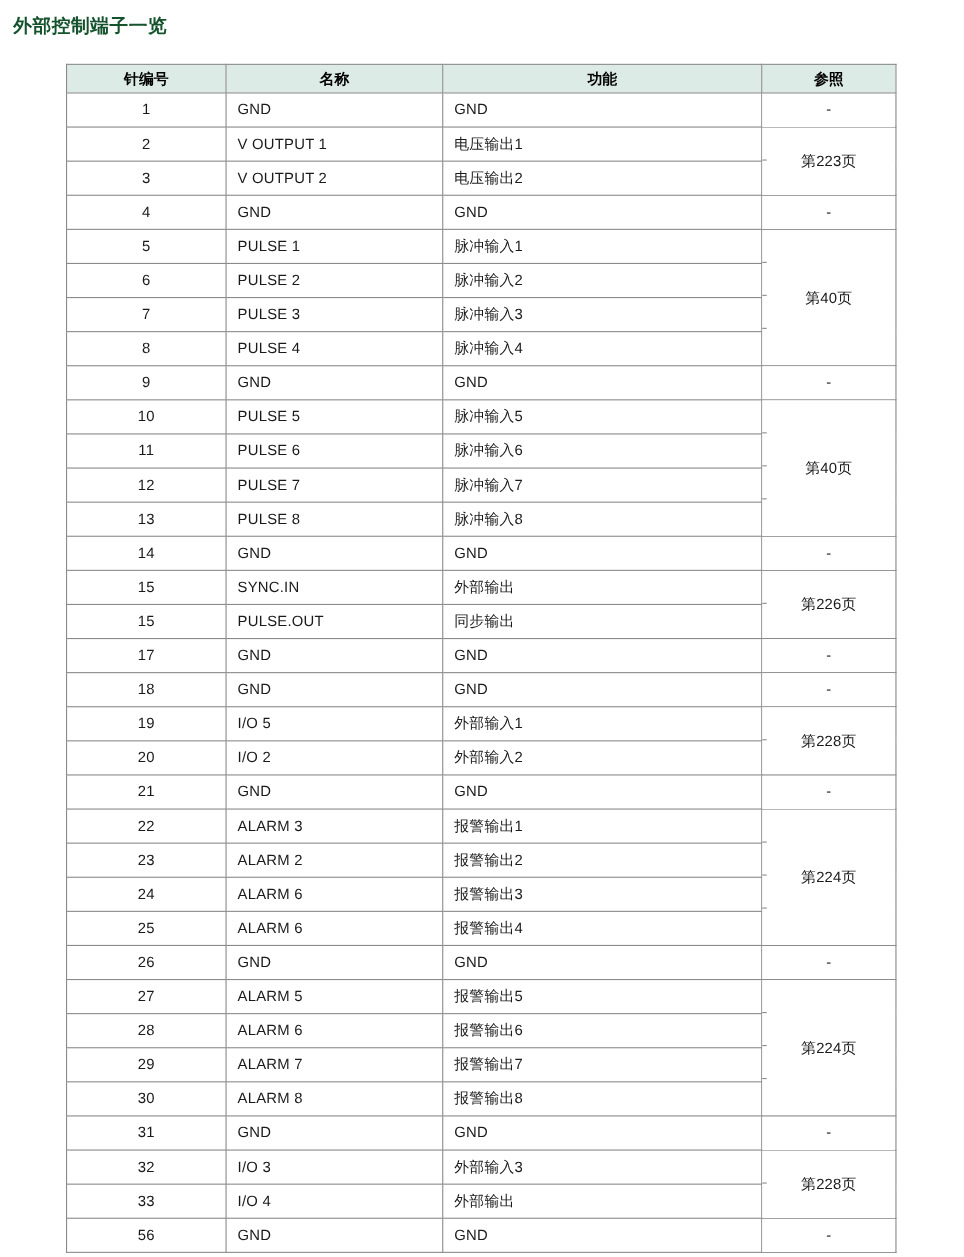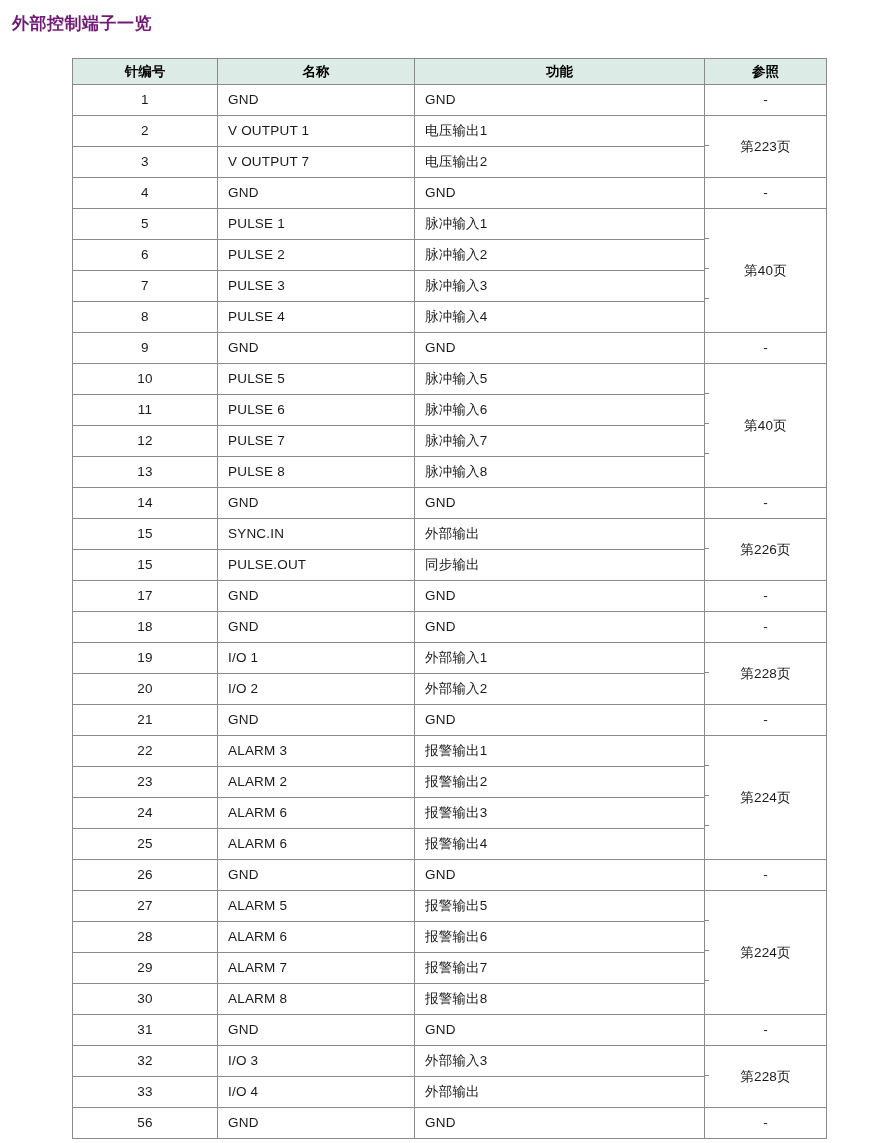--- a/index.html
+++ b/index.html
@@ -20,27 +20,27 @@
     width: 876px;
     height: 1143px;
   }
   .doc-title {
     position: absolute;
     left: 12px;
     top: 12px;
     font-size: 17px;
     font-weight: bold;
     letter-spacing: 0.5px;
-    color: #701a75;
+    color: #14532d;
     white-space: nowrap;
     text-align: right;
   }
   .table-wrap {
     position: absolute;
-    left: 72px;
+    left: 60px;
     top: 58px;
     width: 754px;
   }
   table.pin-table {
     border-collapse: collapse;
     table-layout: fixed;
     width: 754px;
     font-size: 13.5px;
   }
   table.pin-table col.c-pin   { width: 145px; }
@@ -123,21 +123,21 @@
             <td class="pin-ref">-</td>
           </tr>
           <tr>
             <td class="pin-num">2</td>
             <td class="pin-name">V OUTPUT 1</td>
             <td class="pin-func">电压输出1</td>
             <td class="pin-ref" rowspan="2">第223页<span class="tick" style="top: 29px;"></span></td>
           </tr>
           <tr>
             <td class="pin-num">3</td>
-            <td class="pin-name">V OUTPUT 7</td>
+            <td class="pin-name">V OUTPUT 2</td>
             <td class="pin-func">电压输出2</td>
           </tr>
           <tr>
             <td class="pin-num">4</td>
             <td class="pin-name">GND</td>
             <td class="pin-func">GND</td>
             <td class="pin-ref">-</td>
           </tr>
           <tr>
             <td class="pin-num">5</td>
@@ -211,21 +211,21 @@
             <td class="pin-ref">-</td>
           </tr>
           <tr>
             <td class="pin-num">18</td>
             <td class="pin-name">GND</td>
             <td class="pin-func">GND</td>
             <td class="pin-ref">-</td>
           </tr>
           <tr>
             <td class="pin-num">19</td>
-            <td class="pin-name">I/O 1</td>
+            <td class="pin-name">I/O 5</td>
             <td class="pin-func">外部输入1</td>
             <td class="pin-ref" rowspan="2">第228页<span class="tick" style="top: 29px;"></span></td>
           </tr>
           <tr>
             <td class="pin-num">20</td>
             <td class="pin-name">I/O 2</td>
             <td class="pin-func">外部输入2</td>
           </tr>
           <tr>
             <td class="pin-num">21</td>

